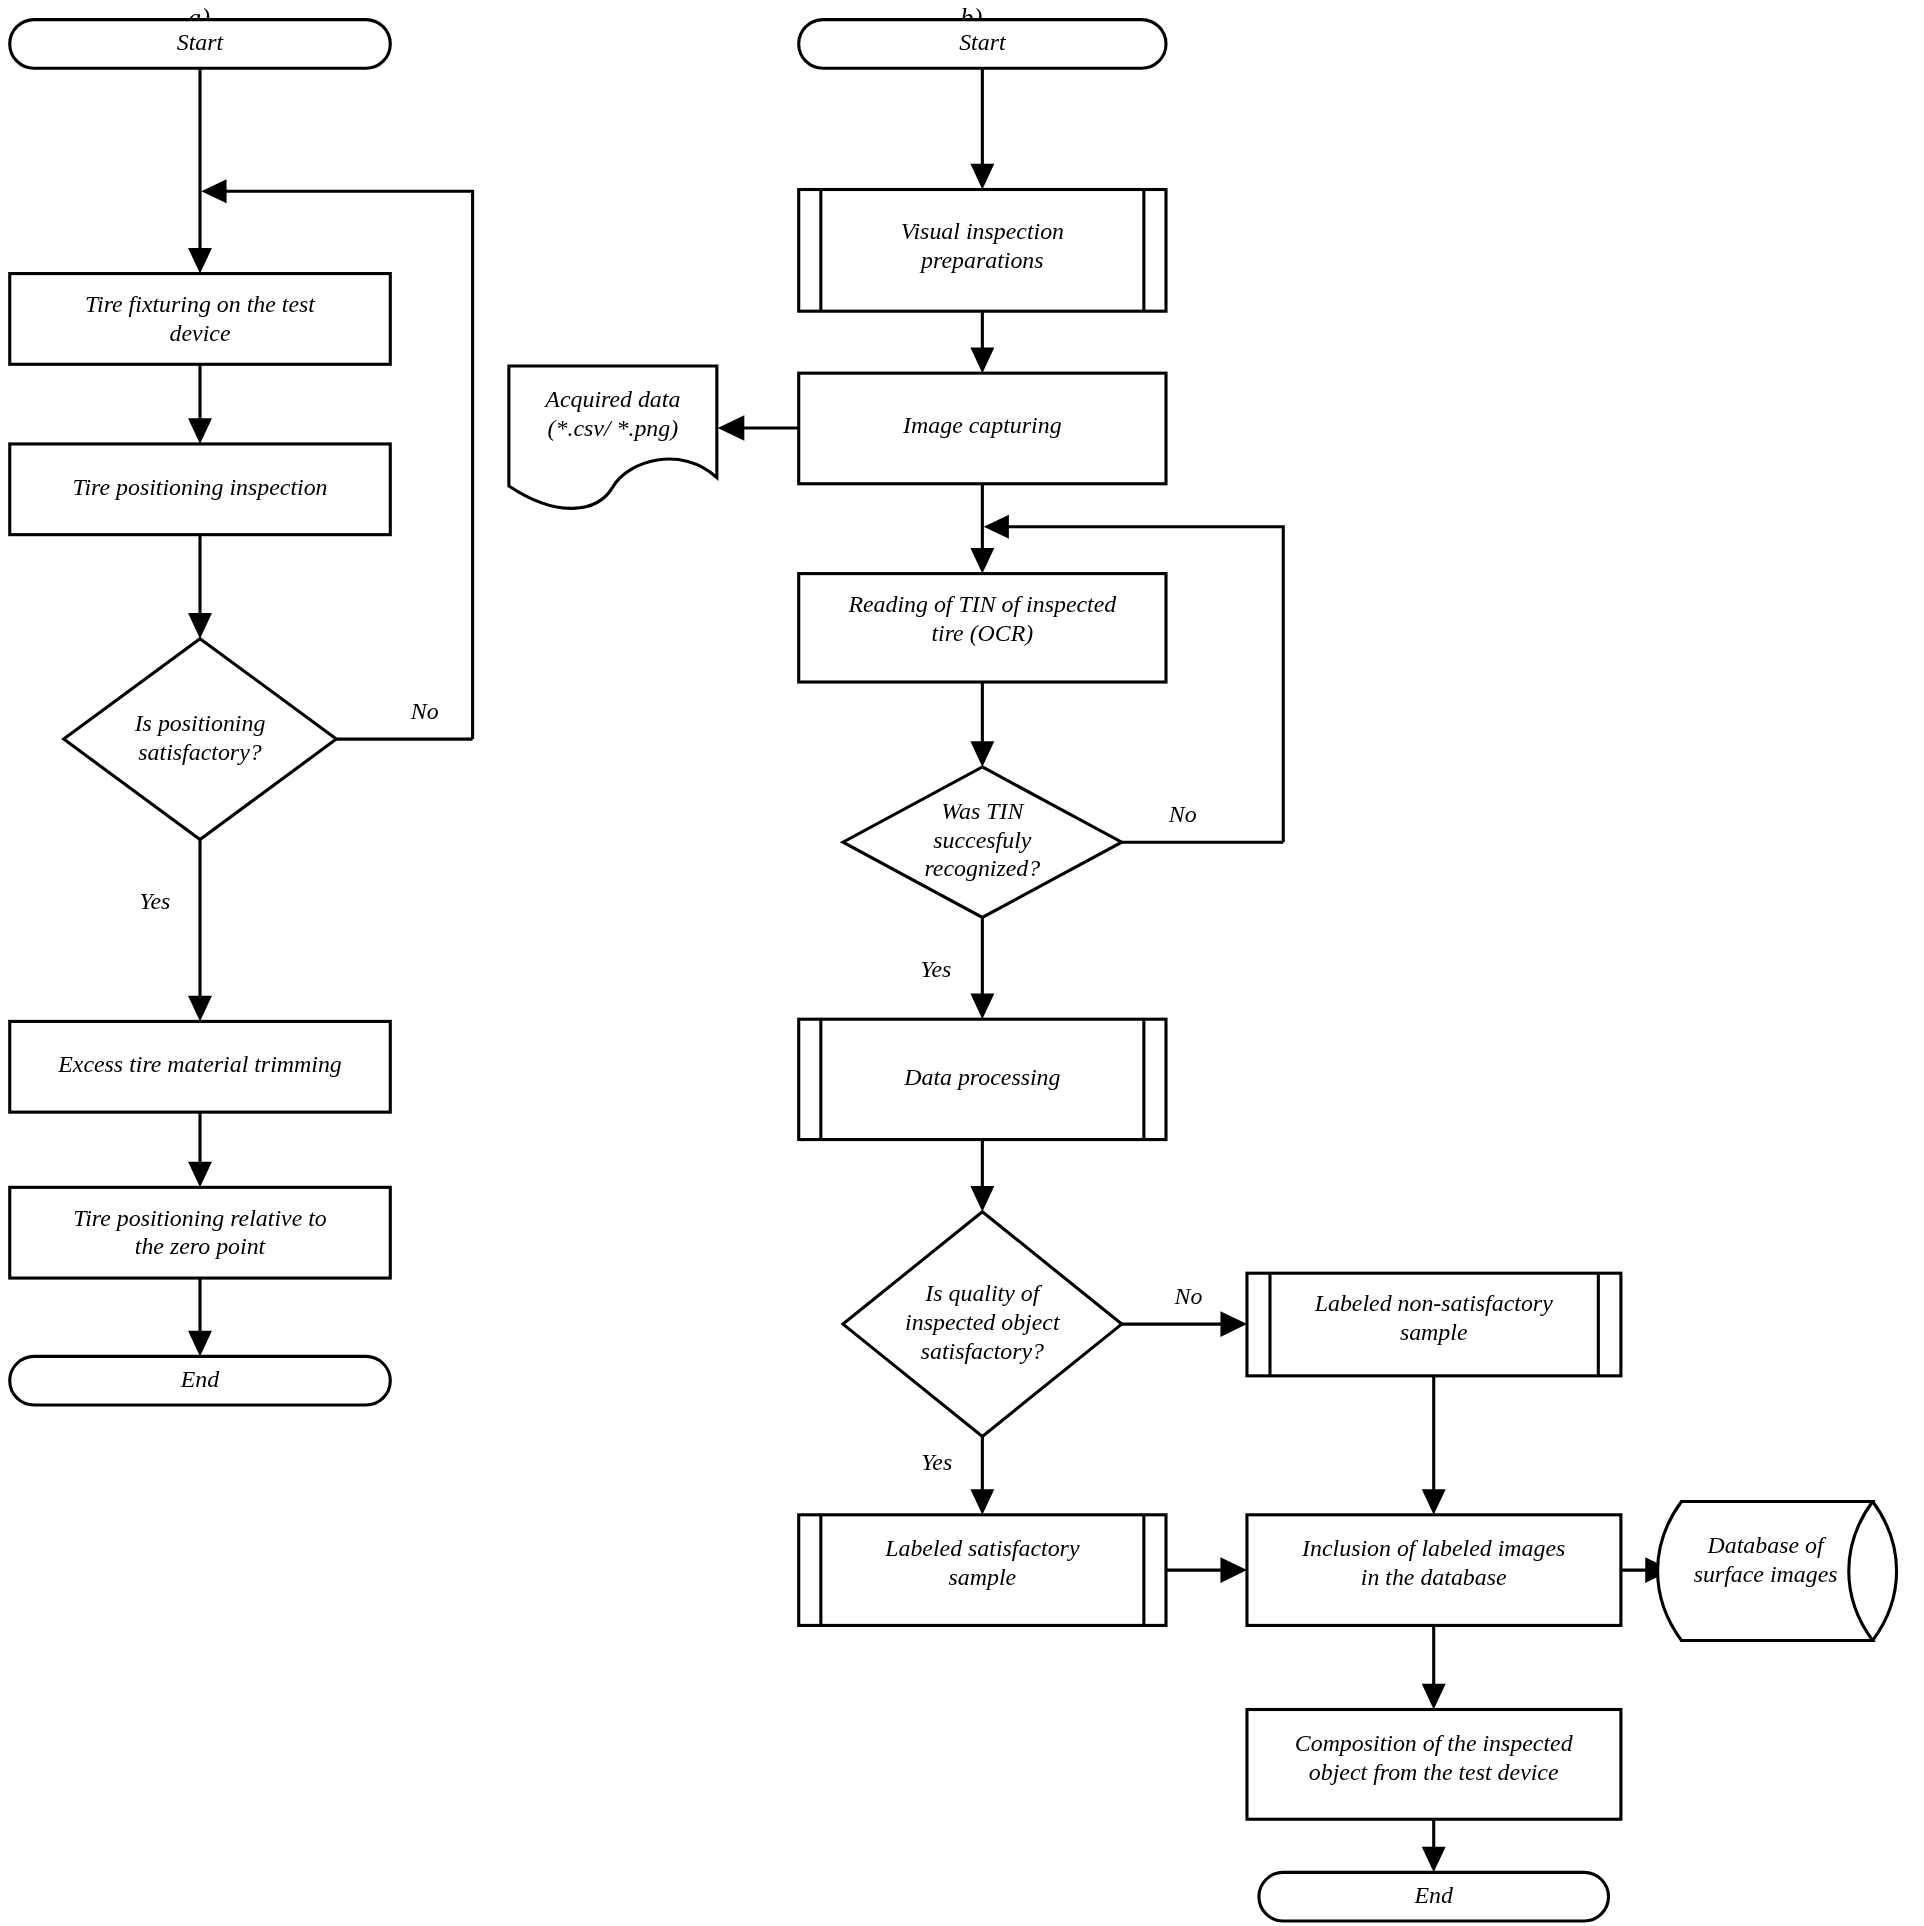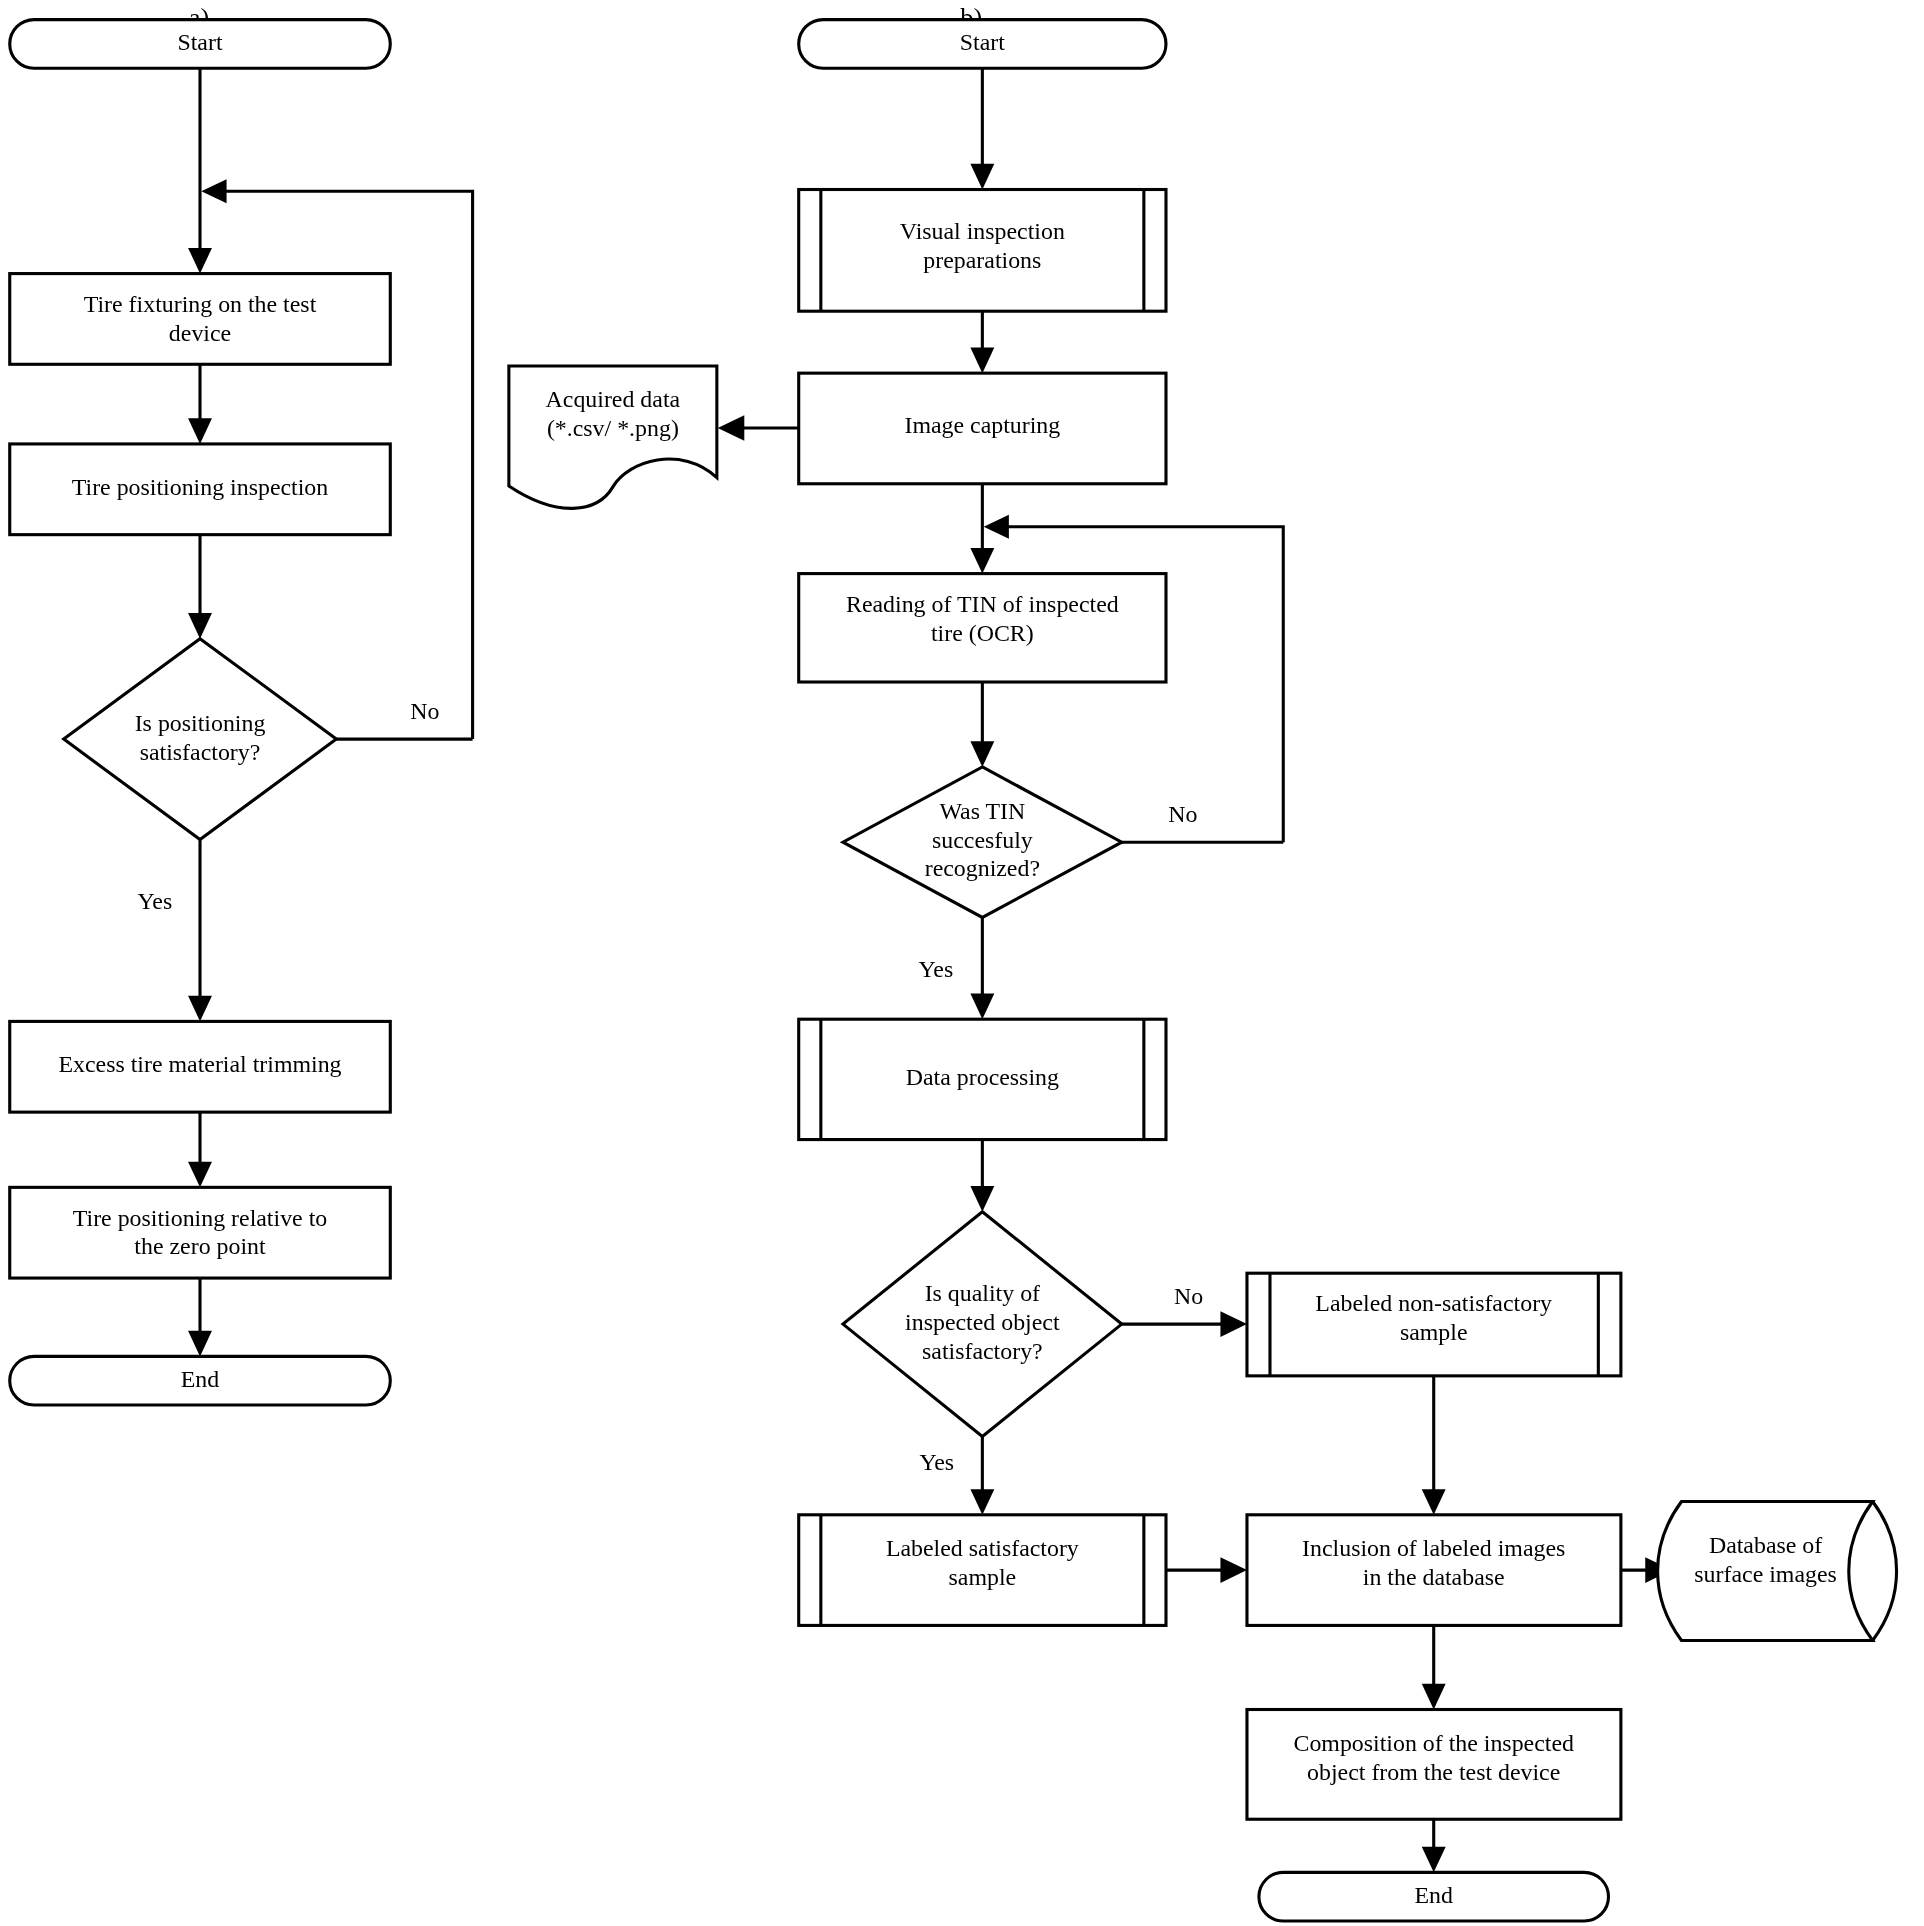--- a/index.html
+++ b/index.html
@@ -9,20 +9,21 @@
   }
   body {
     font-family: "Liberation Serif", "DejaVu Serif", serif;
   }
   #page {
     position: relative;
     width: 1924px;
     height: 1926px;
     background: #ffffff;
     overflow: hidden;
+    font-style: italic;
   }
   svg.flow {
     position: absolute;
     left: 0;
     top: 0;
     width: 1924px;
     height: 1926px;
   }
   .shape-stroke {
     fill: #ffffff;

